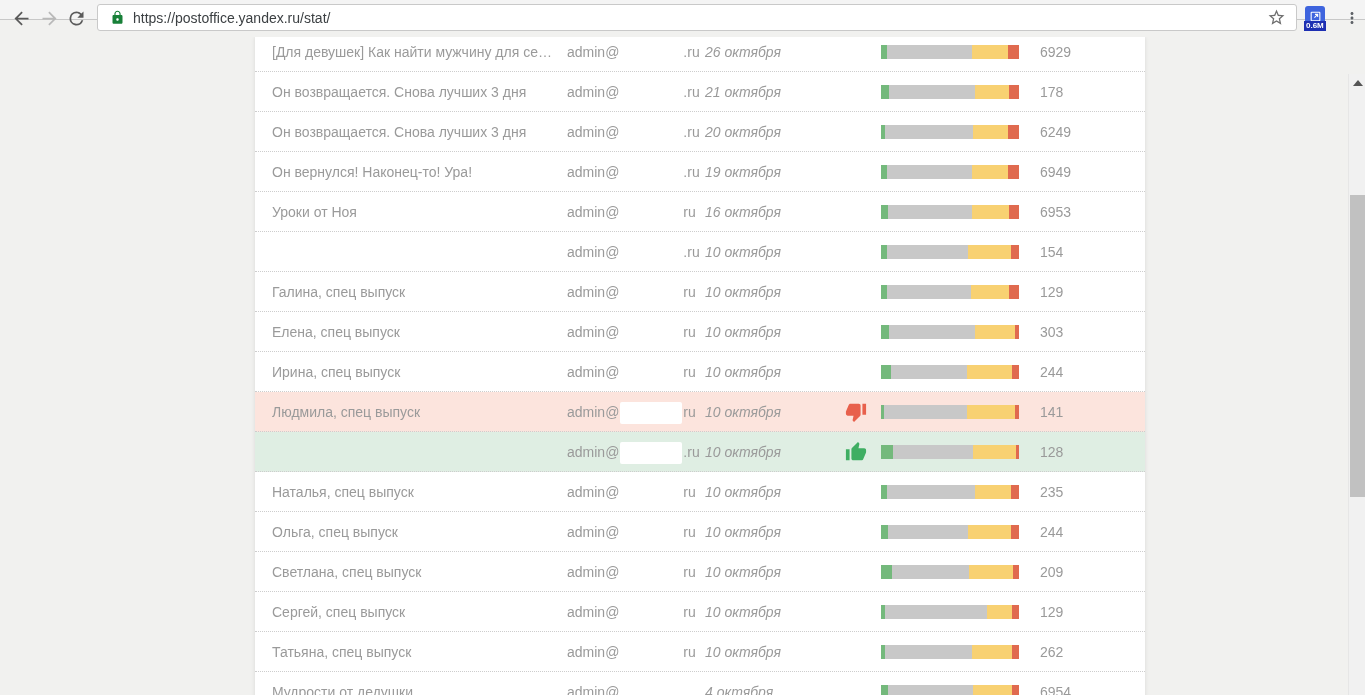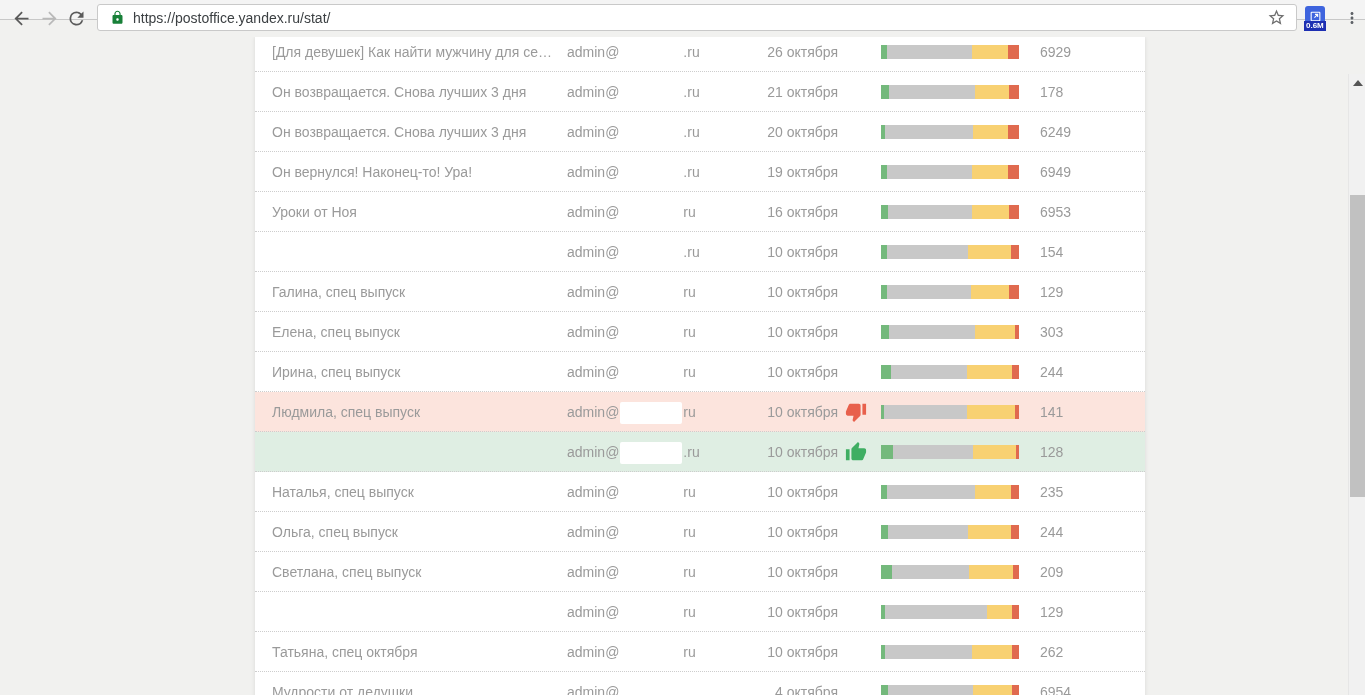--- a/index.html
+++ b/index.html
@@ -40,21 +40,21 @@
 
   .row { position:relative; height:40px; border-bottom:1px dotted #cdcdcd; background:#fff; }
   .row.neg { background:#fce4dd; }
   .row.pos { background:#dfeee3; }
   .cell { position:absolute; top:0; height:40px; line-height:40px; font-size:14px;
           color:#9a9a9a; white-space:nowrap; }
   .c-title { left:17px; width:280px; overflow:hidden; text-overflow:ellipsis; }
   .c-email { left:312px; width:150px; }
   .c-email .hidden-domain { display:inline-block; width:62px; height:22px;
           background:#fff; vertical-align:middle; border-radius:2px; margin:0 1px; }
-  .c-date { left:450px; width:133px; text-align:right; }
+  .c-date { left:450px; width:133px; text-align:left;font-style:italic; }
   .c-thumb { left:590px; width:30px; display:flex; align-items:center; height:40px; }
   .c-thumb svg { width:22px; height:22px; }
   .c-bar { left:626px; top:13px; width:138px; height:14px; display:flex; }
   .c-bar span { display:block; height:14px; }
   .c-count { left:785px; width:90px; }
 
   
   .scrollbar { position:absolute; right:0; top:37px; width:17px; height:658px;
                background:#f1f1f1; border-left:1px solid #e6e6e6; }
   .sb-arrow { position:absolute; left:4px; width:0; height:0;
@@ -284,32 +284,33 @@
           <div class="cell c-date">10 октября</div>
           <div class="cell c-bar">
             <span style="width: 8%; background: rgb(116, 185, 124);"></span>
             <span style="width: 56%; background: rgb(200, 200, 200);"></span>
             <span style="width: 32%; background: rgb(248, 209, 114);"></span>
             <span style="width: 4%; background: rgb(224, 106, 79);"></span>
           </div>
           <div class="cell c-count">209</div>
         </div>
         <div class="row">
+          <div class="cell c-title">Сергей, спец выпуск</div>
           <div class="cell c-email"><span>admin@</span><span class="hidden-domain"></span><span>ru</span></div>
           <div class="cell c-date">10 октября</div>
           <div class="cell c-bar">
             <span style="width: 3%; background: rgb(116, 185, 124);"></span>
             <span style="width: 74%; background: rgb(200, 200, 200);"></span>
             <span style="width: 18%; background: rgb(248, 209, 114);"></span>
             <span style="width: 5%; background: rgb(224, 106, 79);"></span>
           </div>
           <div class="cell c-count">129</div>
         </div>
         <div class="row">
-          <div class="cell c-title">Татьяна, спец октября</div>
+          <div class="cell c-title">Татьяна, спец выпуск</div>
           <div class="cell c-email"><span>admin@</span><span class="hidden-domain"></span><span>ru</span></div>
           <div class="cell c-date">10 октября</div>
           <div class="cell c-bar">
             <span style="width: 3%; background: rgb(116, 185, 124);"></span>
             <span style="width: 63%; background: rgb(200, 200, 200);"></span>
             <span style="width: 29%; background: rgb(248, 209, 114);"></span>
             <span style="width: 5%; background: rgb(224, 106, 79);"></span>
           </div>
           <div class="cell c-count">262</div>
         </div>

